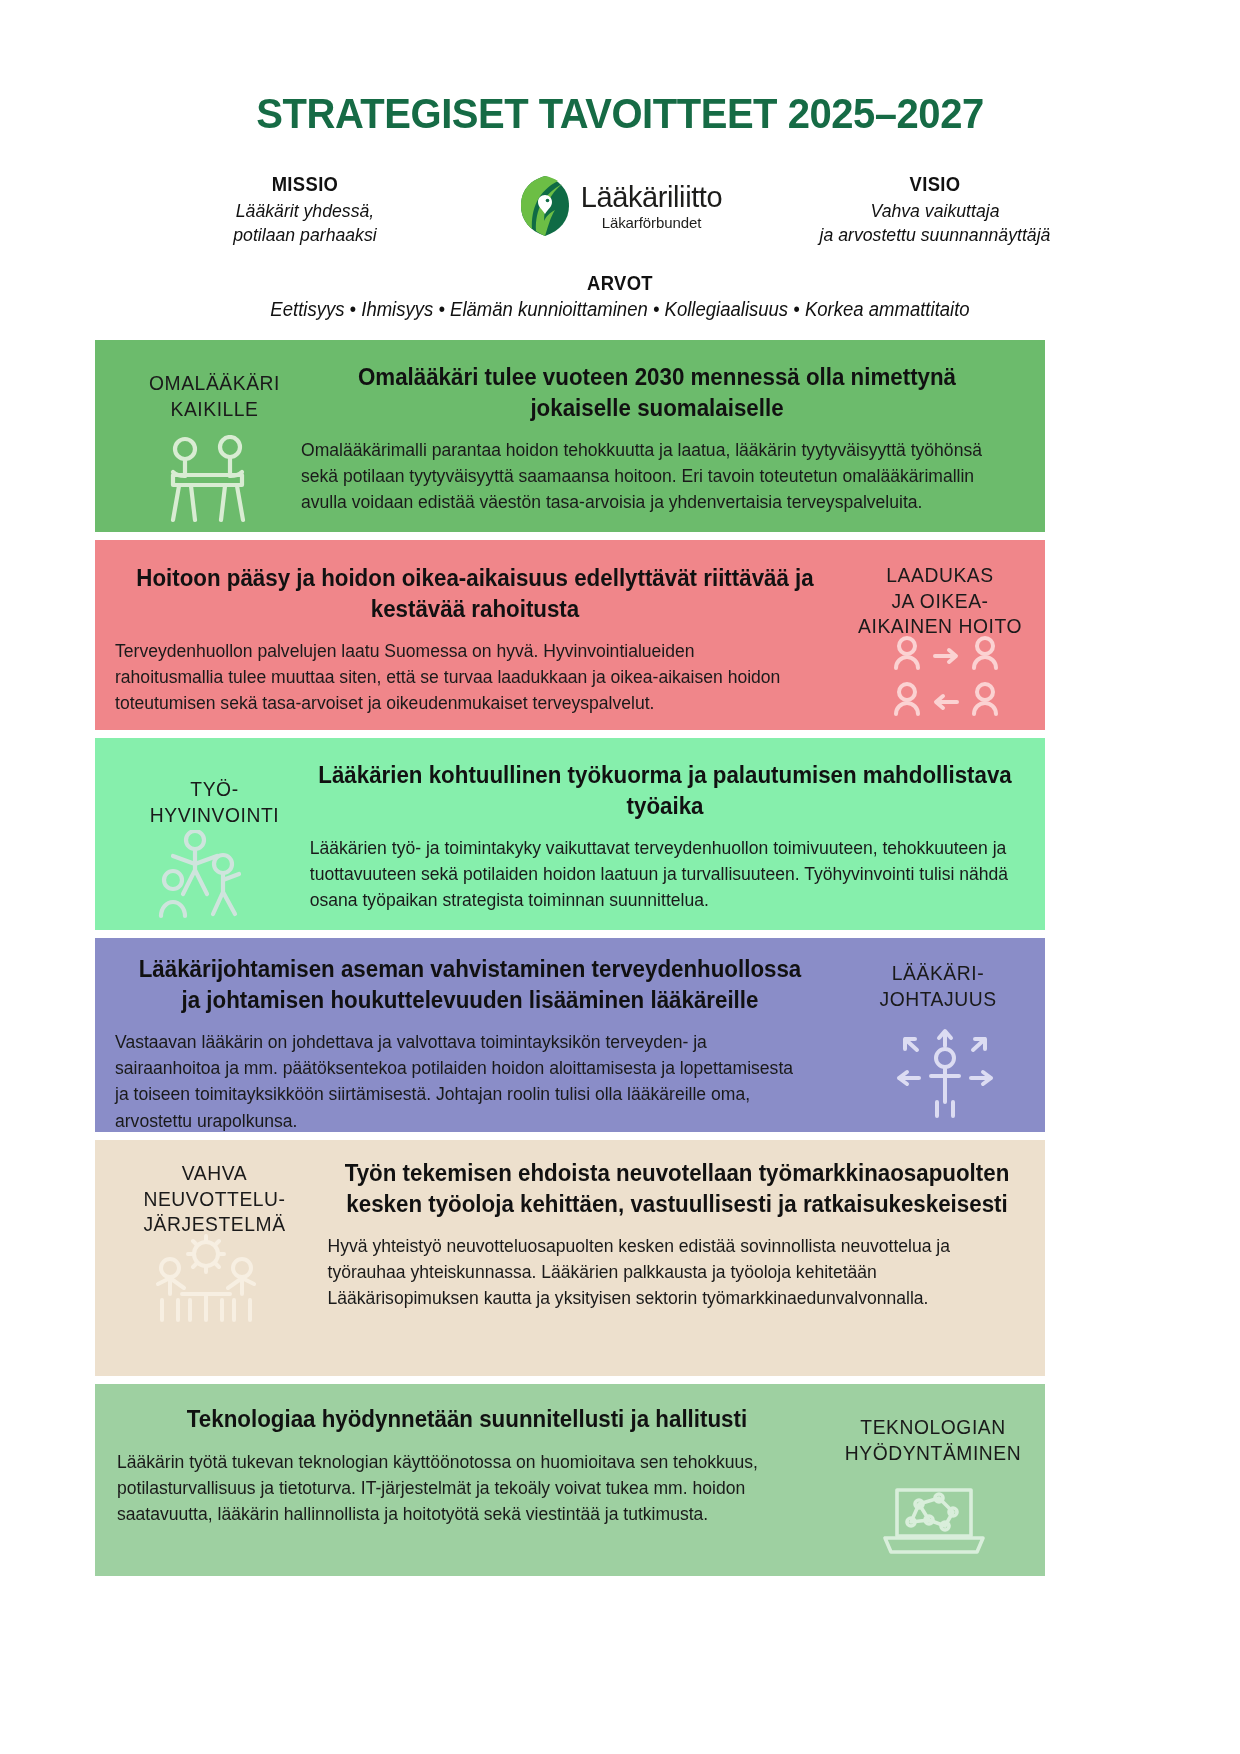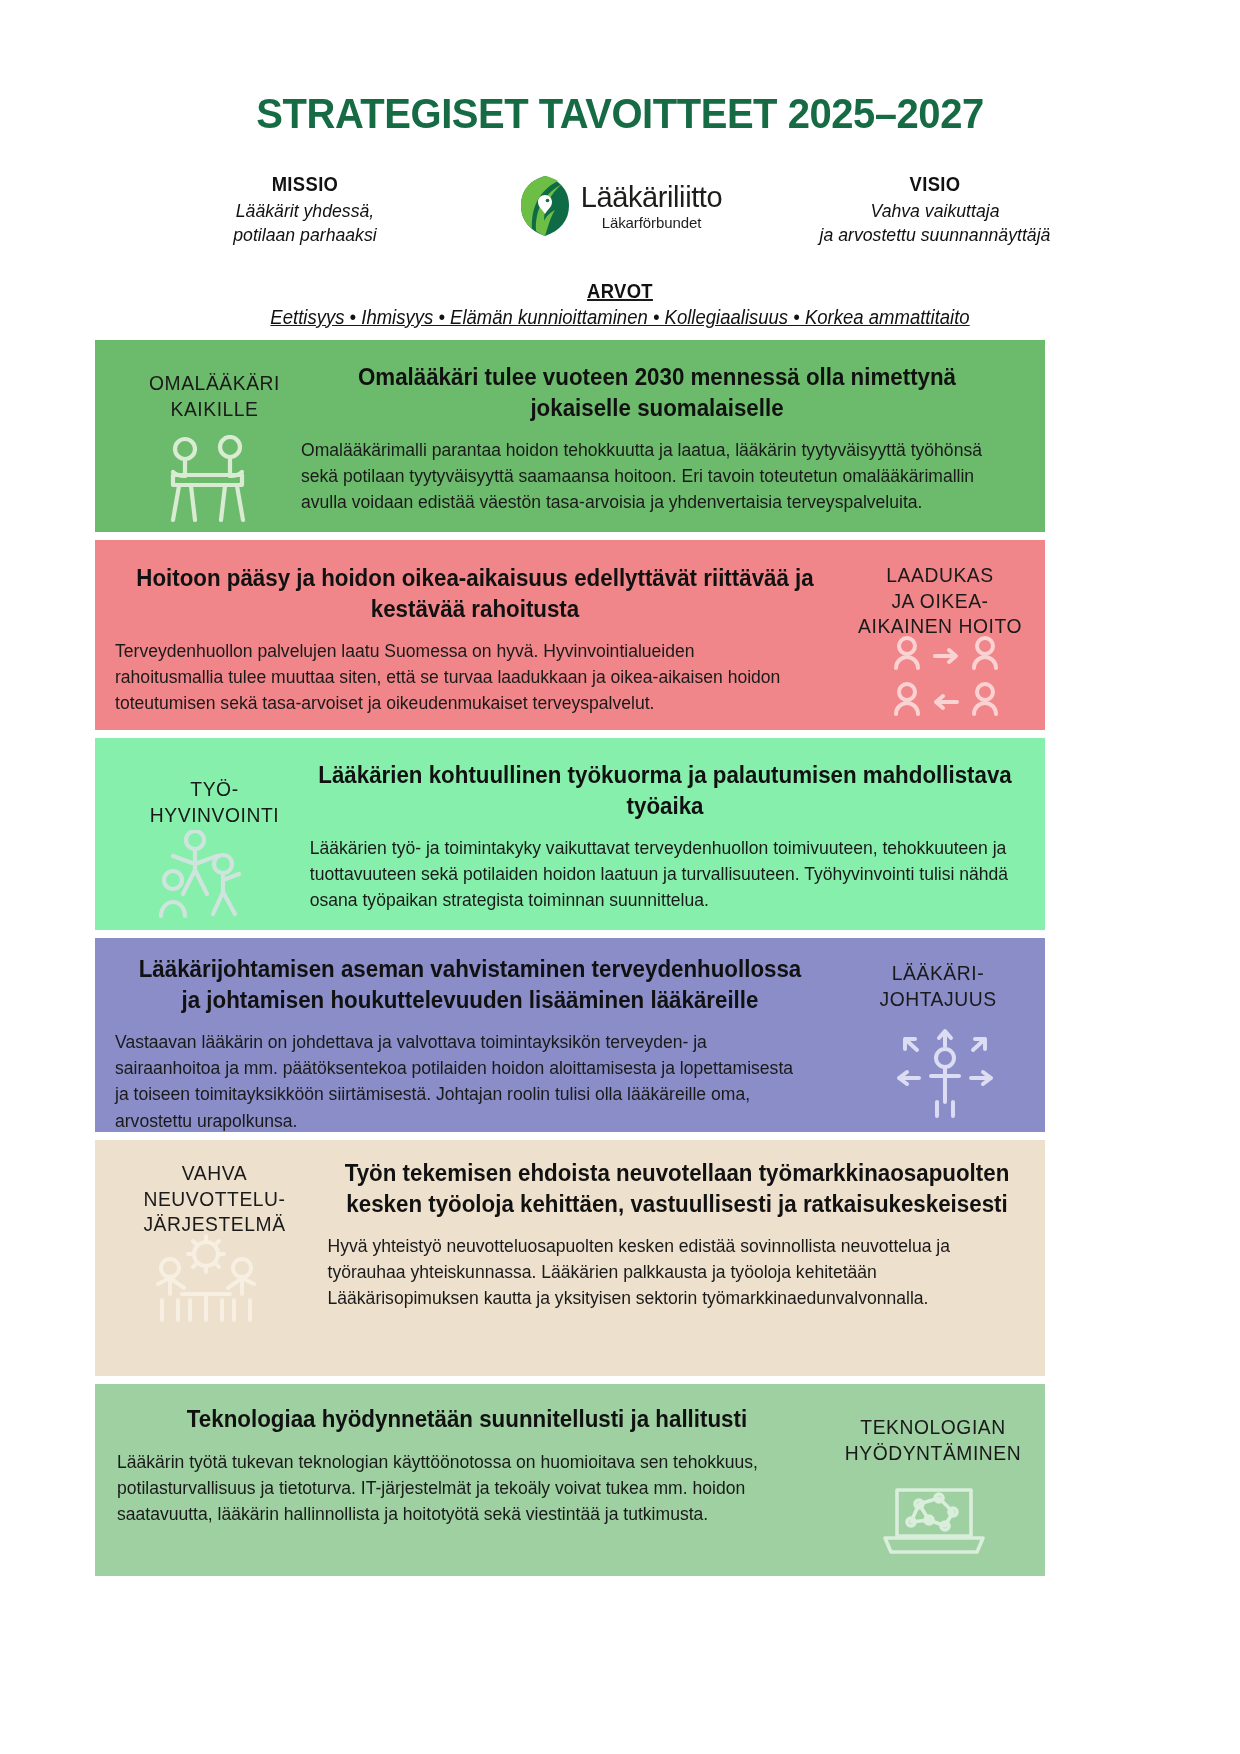--- a/index.html
+++ b/index.html
@@ -44,21 +44,21 @@
     transform:scaleX(0.93);
   }
 
   
   .logo{display:flex;align-items:center;gap:9px;}
   .logo-mark{width:54px;height:62px;position:relative;flex:0 0 auto;}
   .logo-text{display:flex;flex-direction:column;line-height:1;}
   .logo-fi{font-size:29px;color:#1d1d1b;letter-spacing:-0.4px;}
   .logo-se{font-size:15px;color:#1d1d1b;letter-spacing:-0.1px;margin-top:3px;}
 
-  .arvot-block{text-align:center;margin-top:32px;text-decoration:underline;}
+  .arvot-block{text-align:center;margin-top:24px;}
   .arvot-head{font-size:20px;font-weight:bold;letter-spacing:0.4px;color:#111;transform:scaleX(0.92);}
   .arvot-line{font-size:19.5px;font-style:italic;color:#111;margin-top:3px;transform:scaleX(0.95);}
 
   
   .bands{position:absolute;left:95px;top:340px;width:950px;}
   .band{
     position:relative;
     overflow:hidden;
     margin-bottom:8px;
   }

